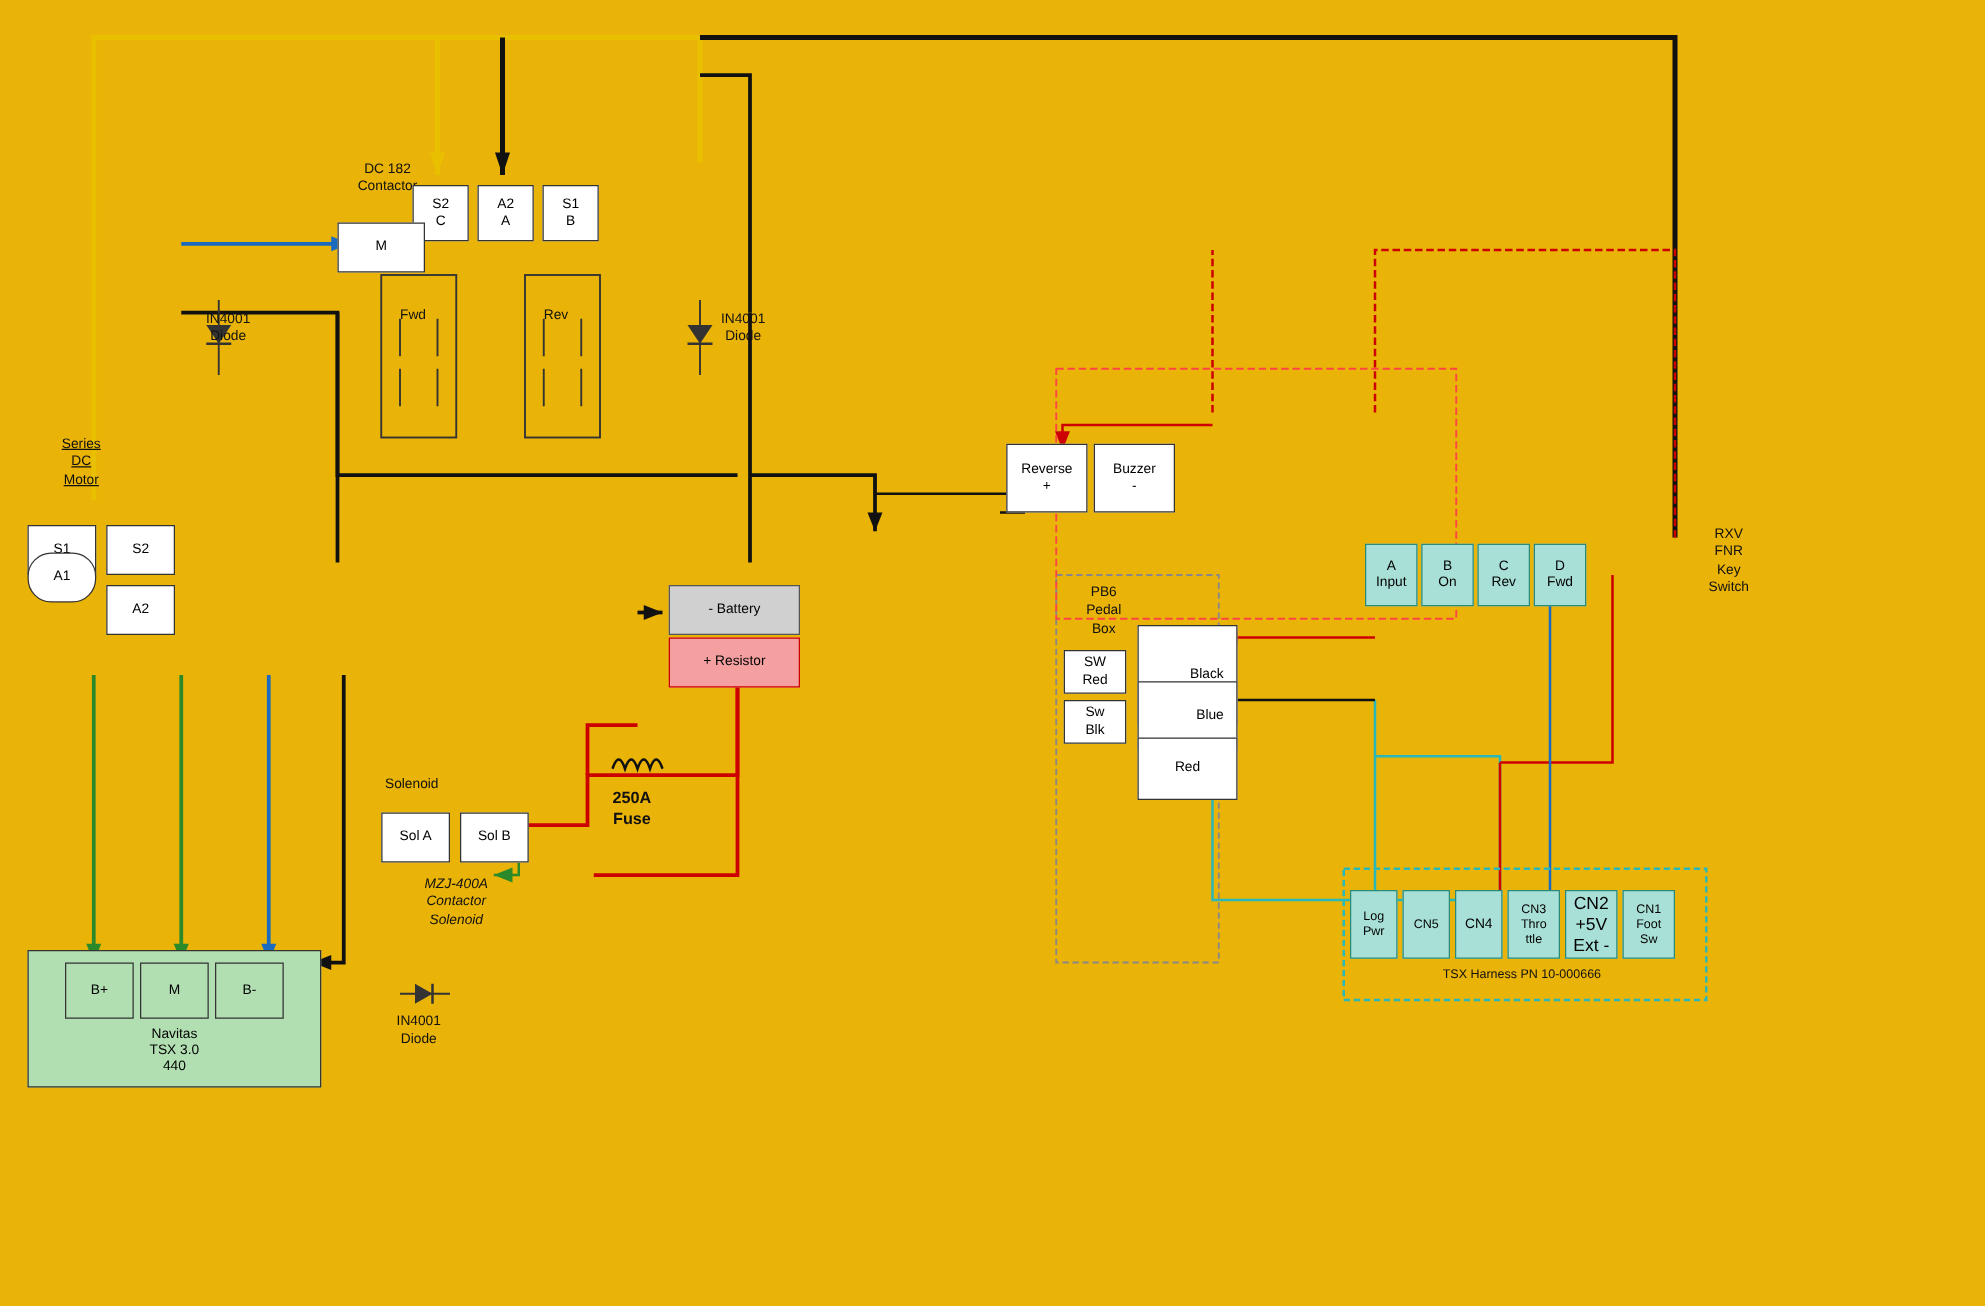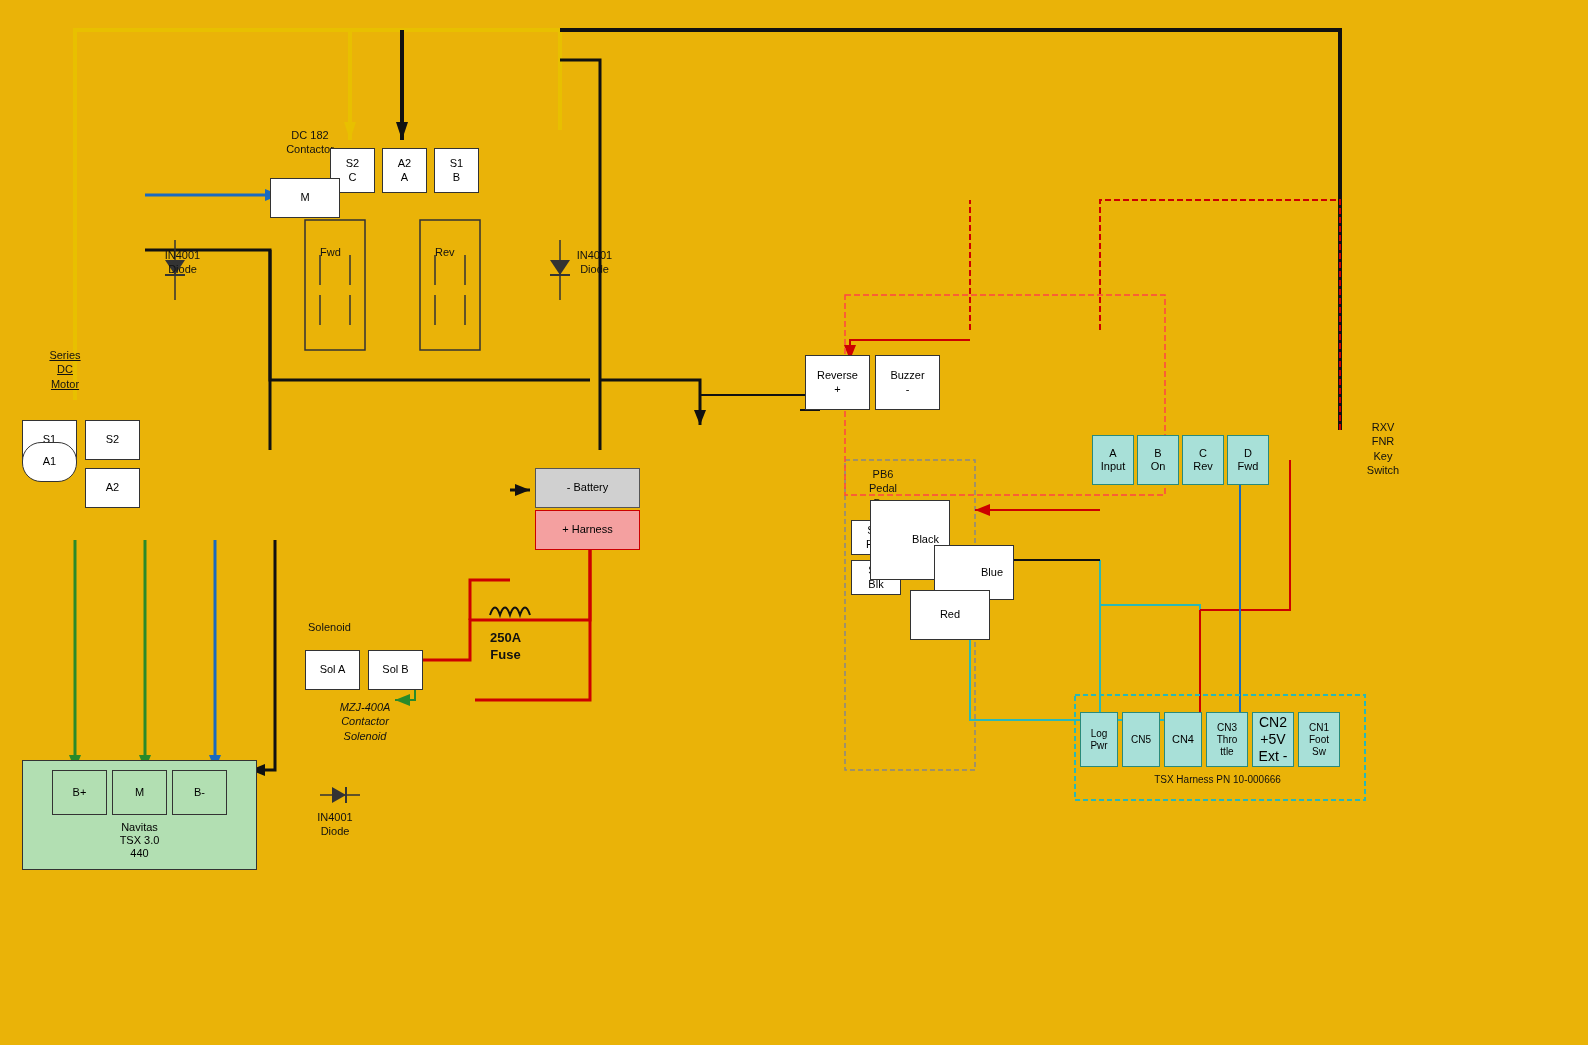--- a/index.html
+++ b/index.html
@@ -221,35 +221,35 @@
   <svg style="position:absolute;left:310px;top:775px;width:60px;height:40px;">
     <line x1="10" y1="20" x2="50" y2="20" stroke="#333" stroke-width="1.5"></line>
     <polygon points="22,12 22,28 36,20" fill="#333"></polygon>
     <line x1="36" y1="12" x2="36" y2="28" stroke="#333" stroke-width="2"></line>
   </svg>
 
   <div class="label bold" style="left:490px;top:630px;">250A<br>Fuse</div>
 
   <div class="component gray-fill" style="left:535px;top:468px;width:105px;height:40px;">- Battery</div>
 
-  <div class="component red-fill" style="left:535px;top:510px;width:105px;height:40px;">+ Harness</div>
+  <div class="component red-fill" style="left:535px;top:510px;width:105px;height:40px;">+ Resistor</div>
 
   <div class="component" style="left:805px;top:355px;width:65px;height:55px;">Reverse<br>+</div>
 
   <div class="component" style="left:875px;top:355px;width:65px;height:55px;">Buzzer<br>-</div>
 
   <div class="label" style="left:853px;top:467px;width:60px;">PB6<br>Pedal<br>Box</div>
 
   <div class="component" style="left:851px;top:520px;width:50px;height:35px;">SW<br>Red</div>
 
   <div class="component" style="left:851px;top:560px;width:50px;height:35px;">Sw<br>Blk</div>
 
-  <div class="component" style="left:870px;top:500px;width:80px;height:80px;padding-left:31px;">Black</div>
-
-  <div class="component" style="left:934px;top:545px;width:80px;height:55px;padding-left:36px;">Blue</div>
+  <div class="component" style="left:910px;top:500px;width:80px;height:80px;padding-left:31px;">Black</div>
+
+  <div class="component" style="left:910px;top:545px;width:80px;height:55px;padding-left:36px;">Blue</div>
 
   <div class="component" style="left:910px;top:590px;width:80px;height:50px;">Red</div>
 
   <div class="label" style="left:1348px;top:420px;width:70px;">RXV<br>FNR<br>Key<br>Switch</div>
 
   <div class="component teal-fill" style="left:1092px;top:435px;width:42px;height:50px;">A<br>Input</div>
 
   <div class="component teal-fill" style="left:1137px;top:435px;width:42px;height:50px;">B<br>On</div>
 
   <div class="component teal-fill" style="left:1182px;top:435px;width:42px;height:50px;">C<br>Rev</div>

